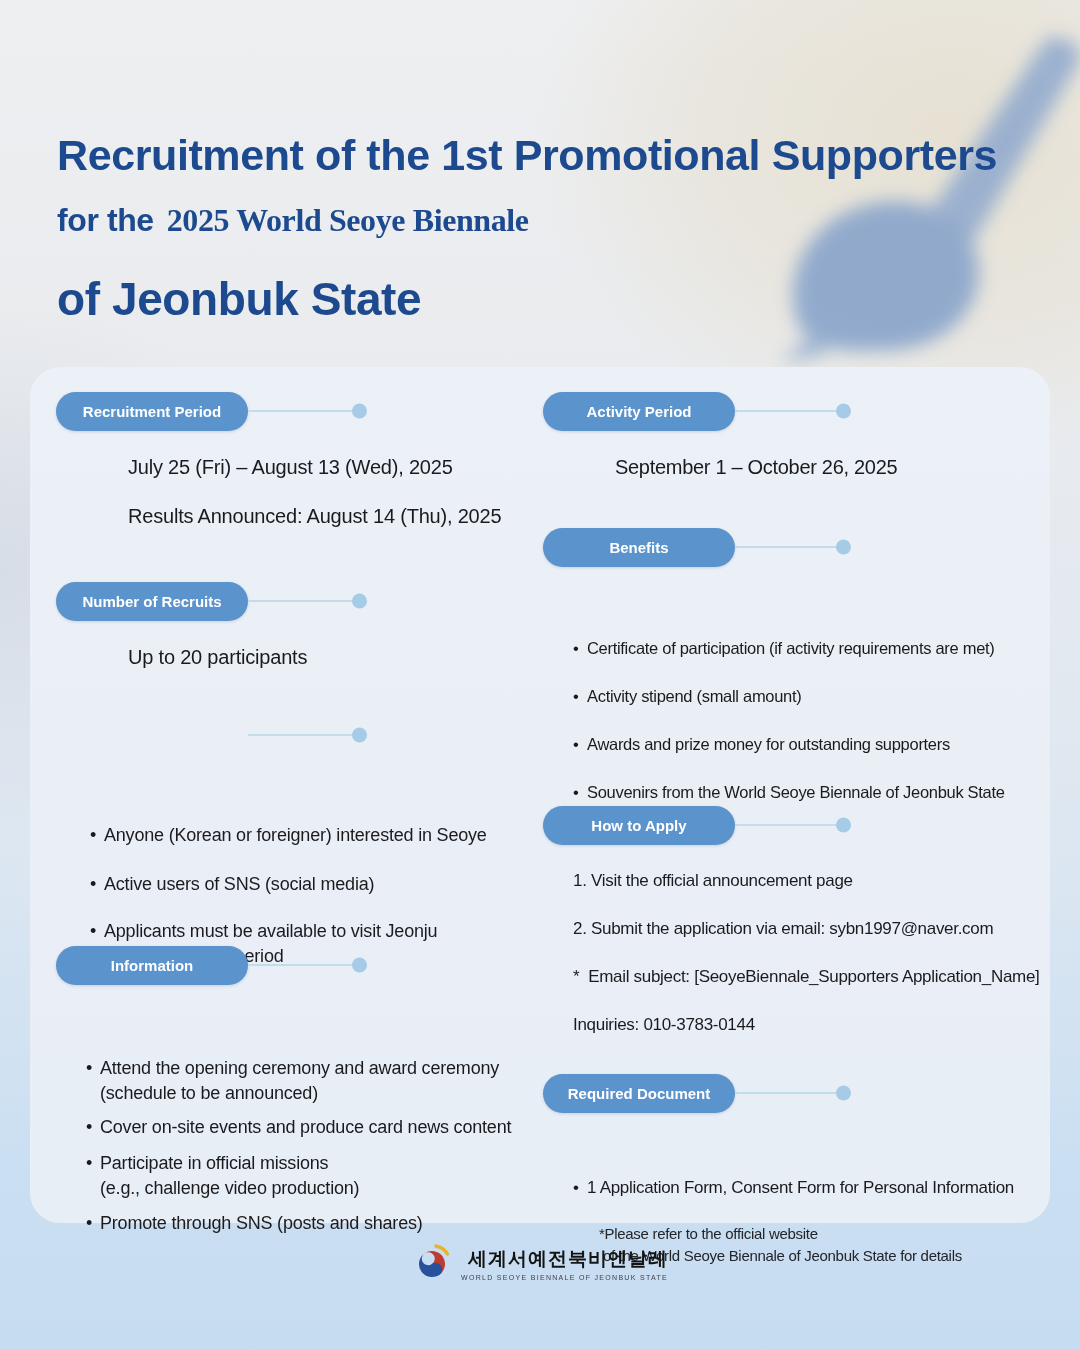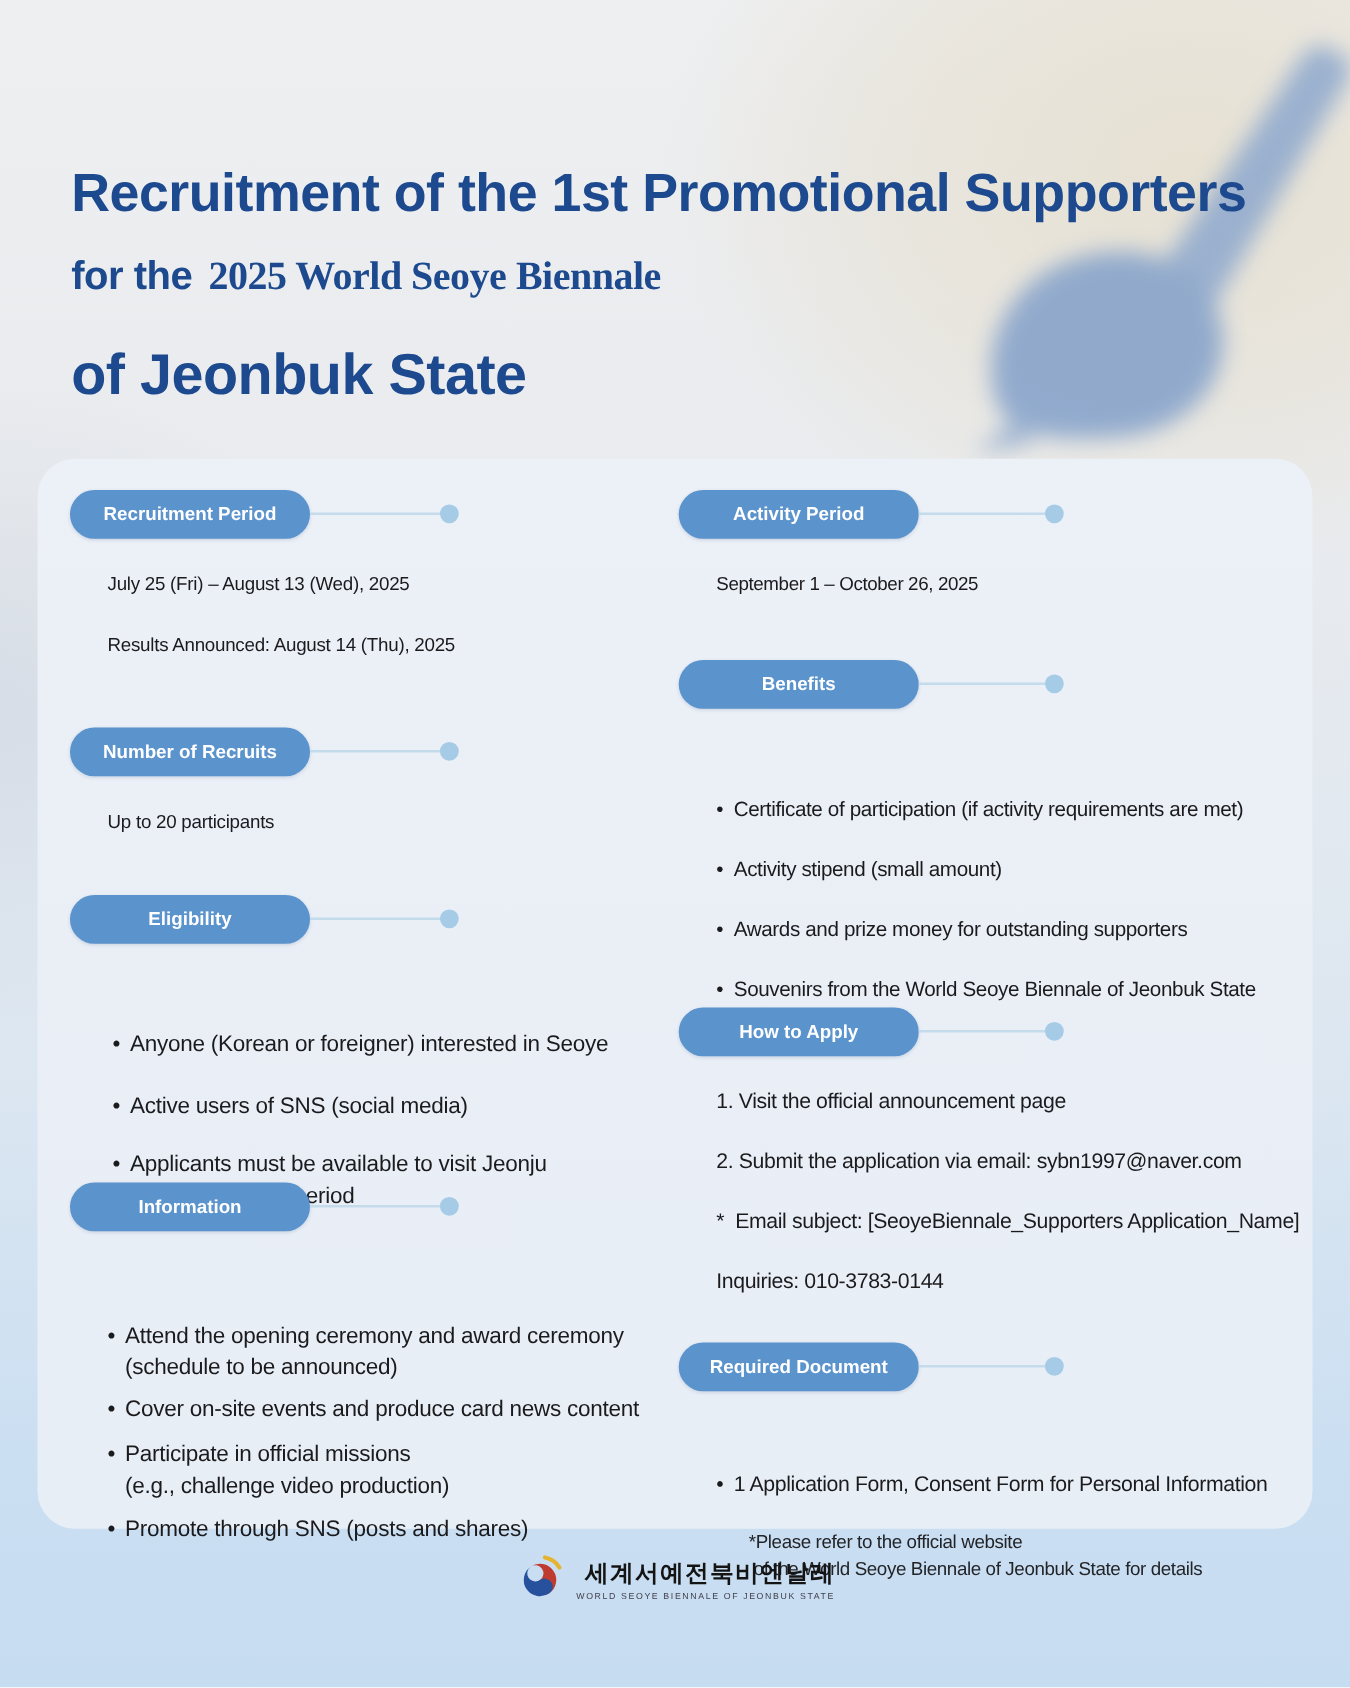--- a/index.html
+++ b/index.html
@@ -41,21 +41,21 @@
   .conn { position:absolute; height:2px; background:#c4dbec; }
   .conn::after {
     content:""; position:absolute; right:-9px; top:50%; transform:translateY(-50%);
     width:15px; height:15px; border-radius:50%; background:#a5cbe6;
   }
 
   
   .txt { position:absolute; white-space:pre-wrap; color:#1b1b1e; }
   .lcol { left:56px;  font-size:18px;   letter-spacing:-0.2px; line-height:25px; }
   .rcol { left:543px; letter-spacing:-0.3px; line-height:25px; }
-  .f185 { font-size:15px; }
+  .f185 { font-size:20px;margin-left:42px; }
   .f17  { font-size:17px; }
   .f165 { font-size:16.5px; }
   .bul  { padding-left:14px;margin-top:45px; }
   .bul::before { content:"\2022"; position:absolute; left:0; top:0; }
   .note { font-size:15px; line-height:22px; padding-left:14px; color:#222428; }
 
   
   .footer { position:absolute; left:0; top:1243px; width:1080px; display:flex; align-items:center; justify-content:center; gap:9px; }
   .logo-mark { width:40px; height:40px; }
   .logo-text { display:flex; flex-direction:column; align-items:flex-end; }
@@ -84,21 +84,20 @@
 
     <div class="pill" style="left:26px; top:25px;">Recruitment Period</div>
     <div class="conn" style="left:218px; top:43px; width:110px;"></div>
     <div class="txt lcol f185" style="top:88px;">July 25 (Fri) – August 13 (Wed), 2025</div>
     <div class="txt lcol f185" style="top:137px;">Results Announced: August 14 (Thu), 2025</div>
 
     <div class="pill" style="left:26px; top:215px;">Number of Recruits</div>
     <div class="conn" style="left:218px; top:233px; width:110px;"></div>
     <div class="txt lcol f185" style="top:278px;">Up to 20 participants</div>
 
-    <div class="pill" style="left:26px; top:349px;">Eligibility</div>
     <div class="conn" style="left:218px; top:367px; width:110px;"></div>
     <div class="txt lcol bul" style="top:411px; left:60px;">Anyone (Korean or foreigner) interested in Seoye</div>
     <div class="txt lcol bul" style="top:460px; left:60px;">Active users of SNS (social media)</div>
     <div class="txt lcol bul" style="top:507px; left:60px;">Applicants must be available to visit Jeonju
 during the event period</div>
 
     <div class="pill" style="left:26px; top:579px;">Information</div>
     <div class="conn" style="left:218px; top:597px; width:110px;"></div>
     <div class="txt lcol bul" style="top:644px;">Attend the opening ceremony and award ceremony
 (schedule to be announced)</div>

